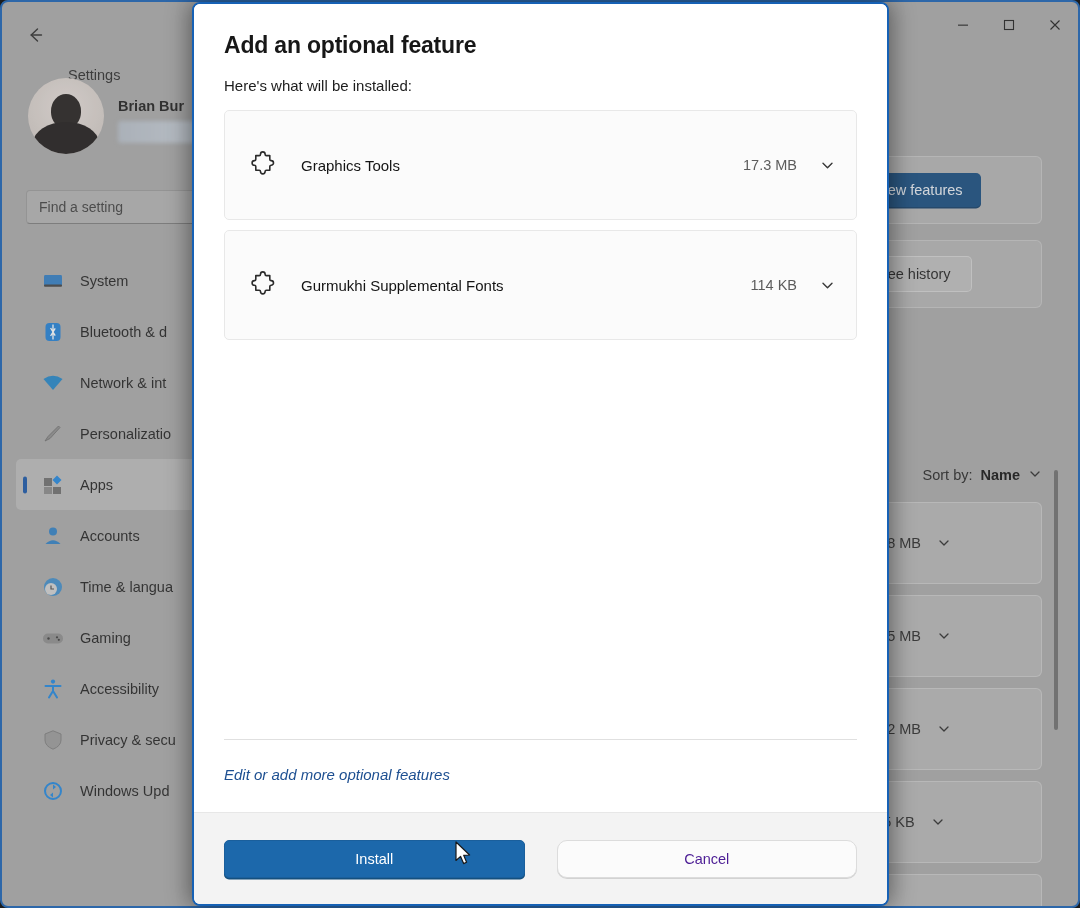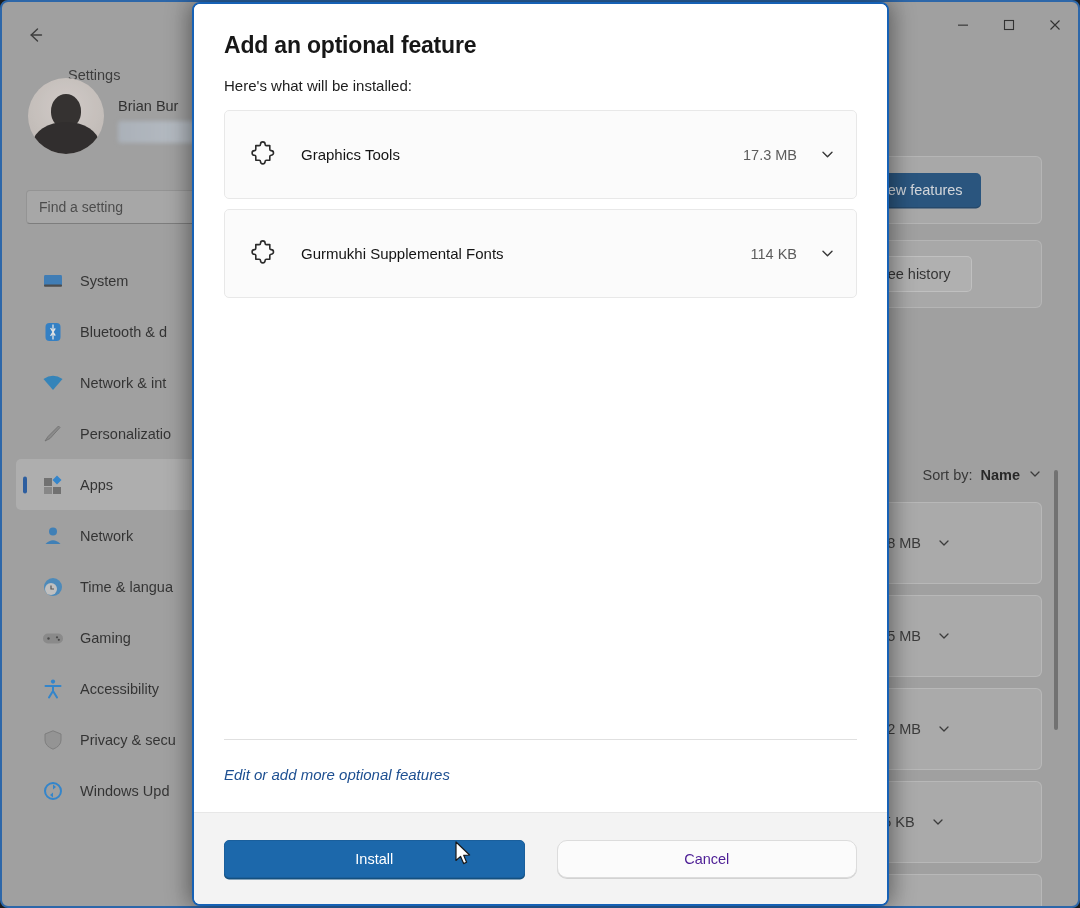--- a/index.html
+++ b/index.html
@@ -61,21 +61,21 @@
     background: #211d1b;
   }
   #avatar::after { 
     content: ""; position: absolute; left: 50%; bottom: -10px;
     transform: translateX(-50%);
     width: 66px; height: 42px; border-radius: 50% 50% 0 0;
     background: #1b1818;
   }
   #account-text { display: flex; flex-direction: column; gap: 7px; }
   #account-name {
-    font-size: 14.5px; font-weight: normal; color: #1c1c1c;
+    font-size: 14.5px; font-weight: bold; color: #1c1c1c;
     white-space: nowrap;
     margin-top: 8px;
   }
   #account-email {
     width: 120px; height: 22px; border-radius: 3px;
     background: linear-gradient(90deg, #b7bfc9, #c3cbd4, #b9c2cb);
     filter: blur(2px);
   }
 
   
@@ -190,21 +190,21 @@
   }
   #dialog-title {
     font-size: 23px; font-weight: bold; color: #171717;
     letter-spacing: -0.2px; margin-bottom: 18px;
   }
   #dialog-subtitle {
     font-size: 15px; color: #1d1d1d; margin-bottom: 16px;
   }
 
   .feature-row {
-    height: 89px;
+    height: 110px;
     background: #fbfbfb;
     border: 1px solid #e8e8e8;
     border-radius: 5px;
     display: flex; align-items: center;
     padding: 0 20px 0 24px;
     margin-bottom: 10px;
   }
   .feature-icon { width: 30px; height: 30px; flex: none; margin-right: 22px; }
   .feature-name { font-size: 15px; color: #141414; flex: 1; }
   .feature-size { font-size: 14.5px; color: #5c5c5c; margin-right: 22px; }
@@ -346,21 +346,21 @@
       <span class="nav-label">Apps</span>
     </div>
 
     <div class="nav-item">
       <span class="nav-icon">
         <svg width="22" height="22" viewBox="0 0 22 22">
             <circle cx="11" cy="6.5" r="4" fill="#2f80c6"></circle>
             <path d="M3.5 19 Q11 11.5 18.5 19 Z" fill="#2f80c6"></path>
           </svg>
       </span>
-      <span class="nav-label">Network</span>
+      <span class="nav-label">Accounts</span>
     </div>
 
     <div class="nav-item">
       <span class="nav-icon">
         <svg width="22" height="22" viewBox="0 0 22 22">
             <circle cx="11" cy="11" r="9" fill="#3f8ecb"></circle>
             <circle cx="9" cy="13" r="6" fill="#d2d2d2"></circle>
             <path d="M9 9.5 V13 H12" stroke="#4a4a4a" stroke-width="1.2" fill="none"></path>
           </svg>
       </span>

